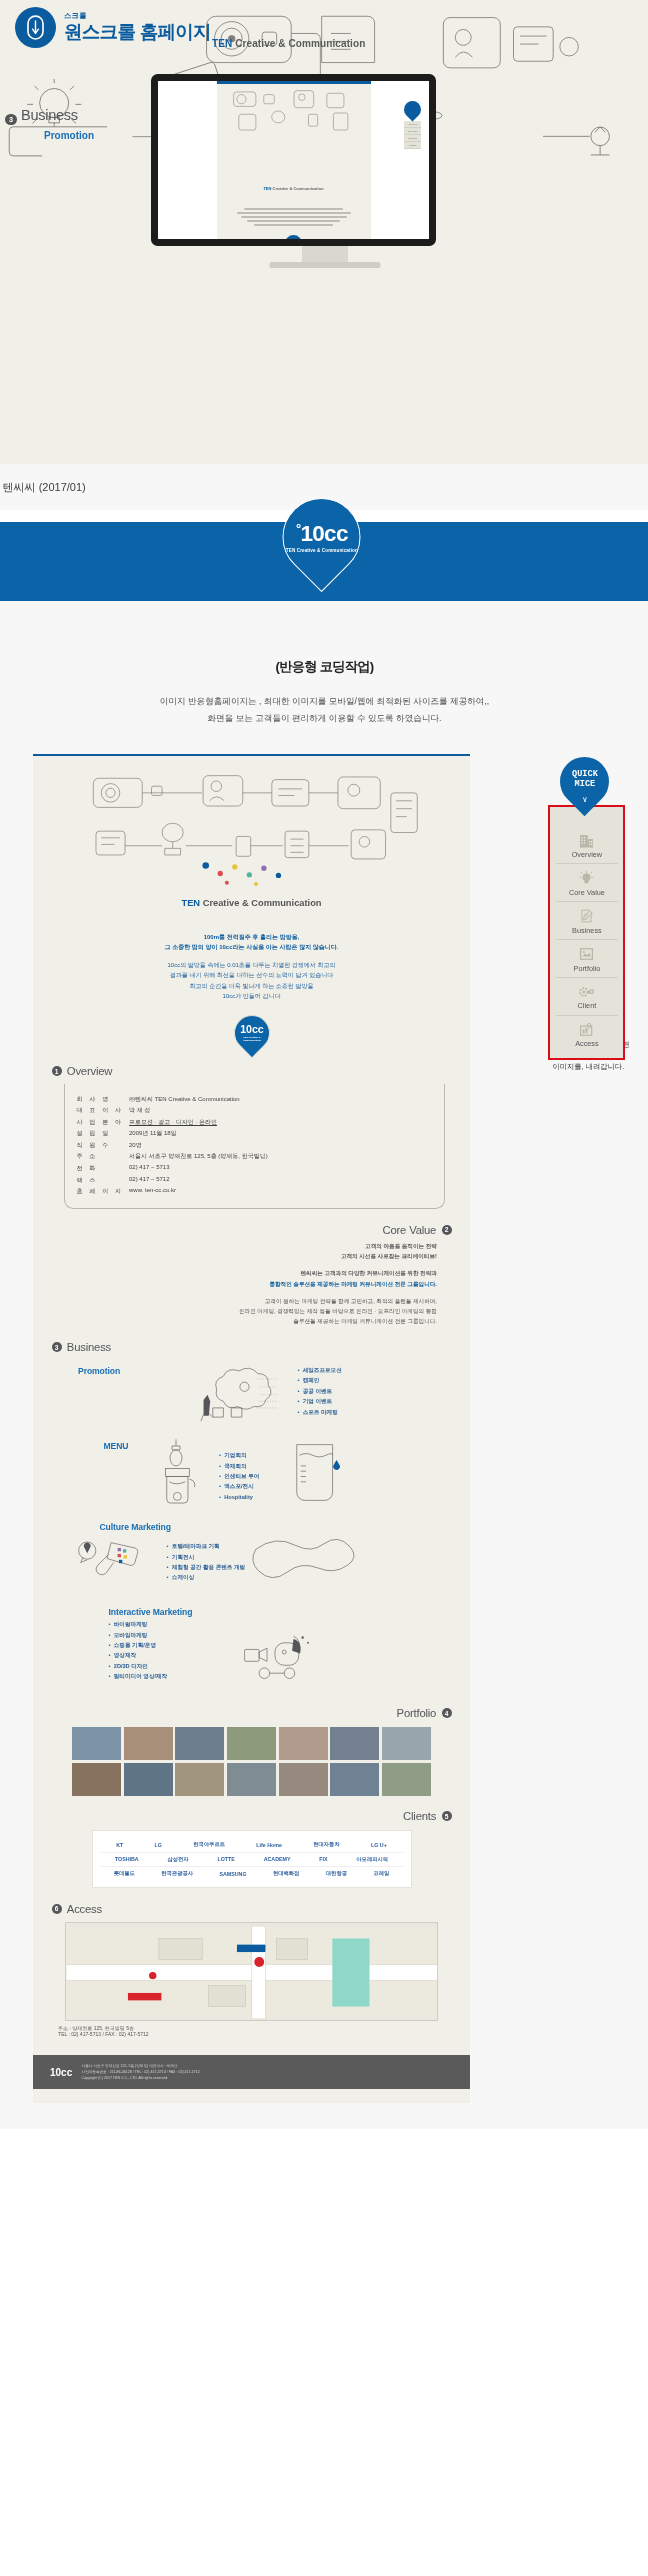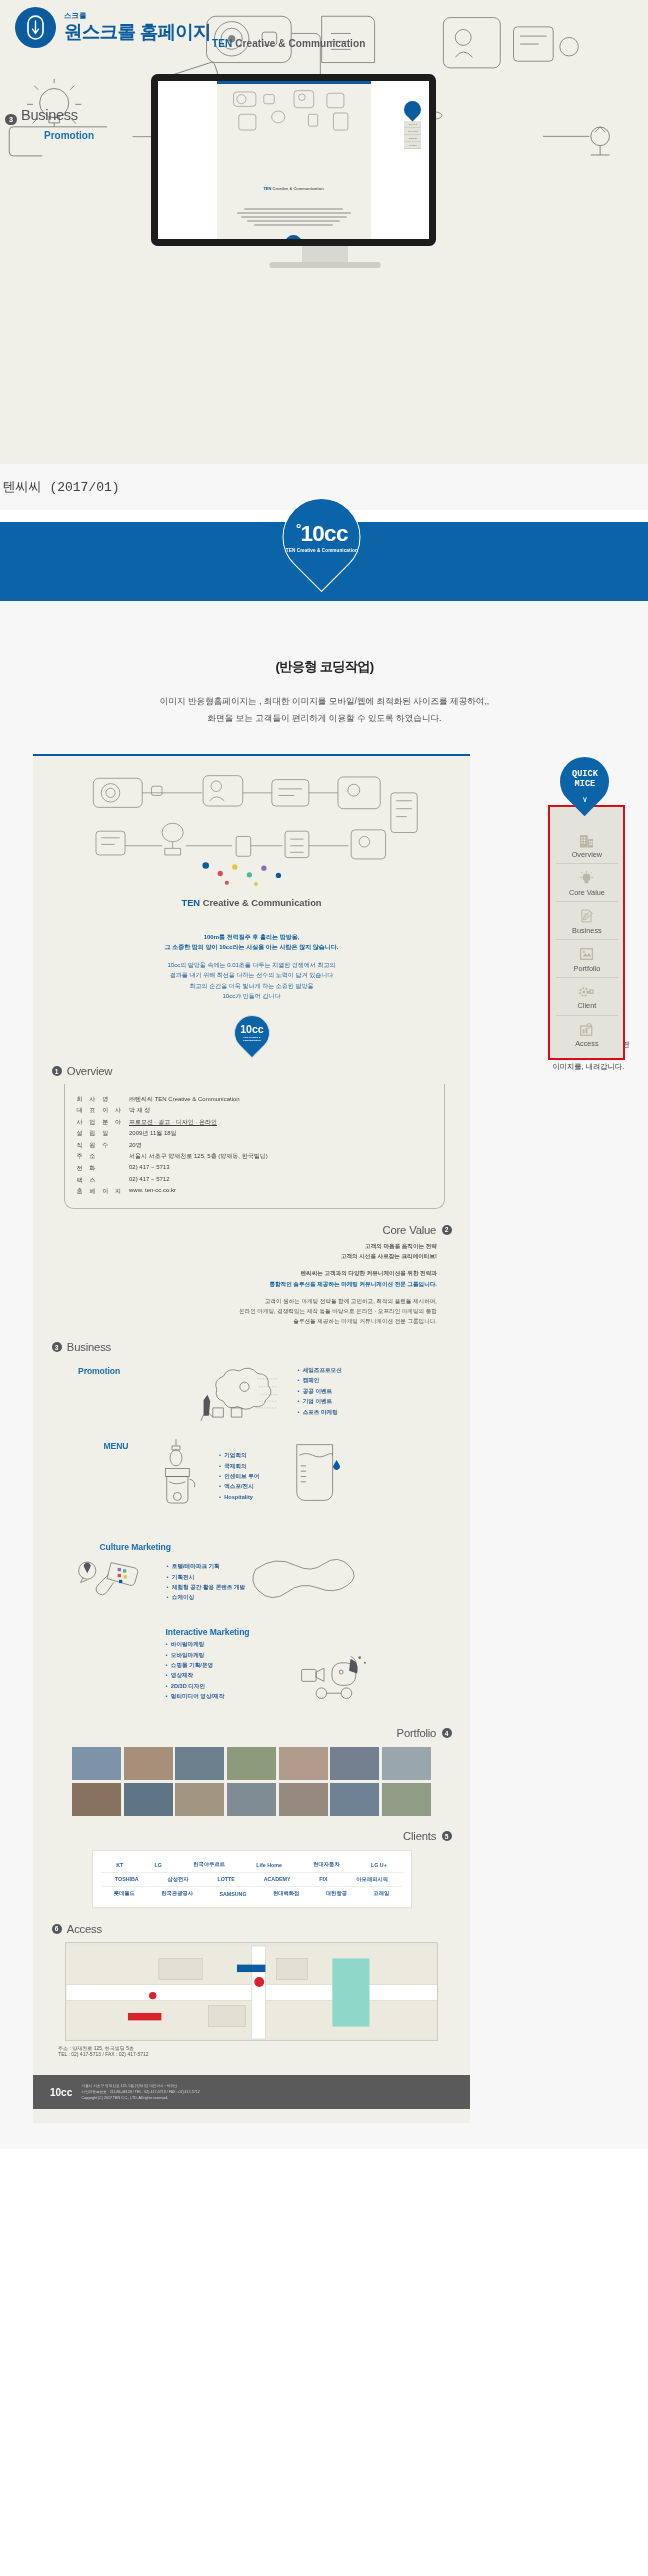--- a/index.html
+++ b/index.html
@@ -156,21 +156,21 @@
     width: 93px; height: 40px;
   }
 
   
   .caption-bar {
     width: 649px; height: 46px;
     background: #f7f7f7;
     display: flex; align-items: center;
     padding-left: 2.6px;
   }
-  .caption-text { font-size: 13px; color: #404040; font-family: Liberation Mono, monospace; }
+  .caption-text { font-size: 11px; color: #404040; }
 
   
   .banner {
     position: relative;
     width: 649px; height: 79px;
     background: #0b63a8;
     margin-top: 12px;
   }
   .banner-drop {
     position: absolute;
@@ -833,21 +833,21 @@
               <path d="M20 26 q10 -5 20 0 t20 0 t10 0"></path>
               <path d="M22 42 h8 M22 50 h8 M22 58 h8 M22 66 h8"></path>
             </g>
             <path d="M80 40 a5 5 0 1 1 -8 0 l4 -7z" fill="#0b5c9e"></path>
           </svg>
         </div>
       </div>
 
       <div class="biz-block">
         <div class="row" style="padding-left:48px; align-items:flex-start;">
-          <div class="biz-label" style="margin-top:20px;">Culture Marketing</div>
+          <div class="biz-label" style="margin-top:0;">Culture Marketing</div>
         </div>
         <div class="row" style="padding-left:22.5px; align-items:flex-start; margin-top:4px;">
           <svg width="86" height="53" viewBox="0 0 130 80">
             <g stroke="#6e6e68" stroke-width="1.1" fill="none">
               <circle cx="20" cy="22" r="13"></circle>
               <path d="M14 32 l-4 8 l10 -4"></path>
               <path d="M56 10 l36 8 a6 6 0 0 1 4 8 l-4 14 a6 6 0 0 1 -8 4 l-34 -10z"></path>
               <path d="M52 28 l-14 14 q-8 8 -2 14 q8 6 14 -2 l10 -14"></path>
             </g>
             <path d="M16 18 a5 5 0 1 1 8 0 l-4 8z" fill="#55565a"></path>
@@ -865,21 +865,21 @@
             <li>체험형 공간 활용 콘텐츠 개발</li>
             <li>쇼케이싱</li>
           </ul>
           <svg width="113" height="60" viewBox="0 0 170 90" style="margin-left:4px">
             <path d="M10 20 q30 -22 60 -6 q24 12 42 -2 q22 -16 40 4 q14 16 -4 28 q-20 14 -44 4 q-26 -10 -46 6 q-24 18 -44 -2 q-14 -14 -4 -32z" fill="none" stroke="#6e6e68" stroke-width="1.1"></path>
           </svg>
         </div>
       </div>
 
       <div class="biz-block">
-        <div class="row" style="padding-left:57px; align-items:flex-start;justify-content:center;">
+        <div class="row" style="padding-left:57px; align-items:flex-start;">
           <div>
             <div class="biz-label">Interactive Marketing</div>
             <ul class="bullets" style="margin-top:2.6px">
               <li>바이럴마케팅</li>
               <li>모바일마케팅</li>
               <li>쇼핑몰 기획/운영</li>
               <li>영상제작</li>
               <li>2D/3D 디자인</li>
               <li>멀티미디어 영상/제작</li>
             </ul>

